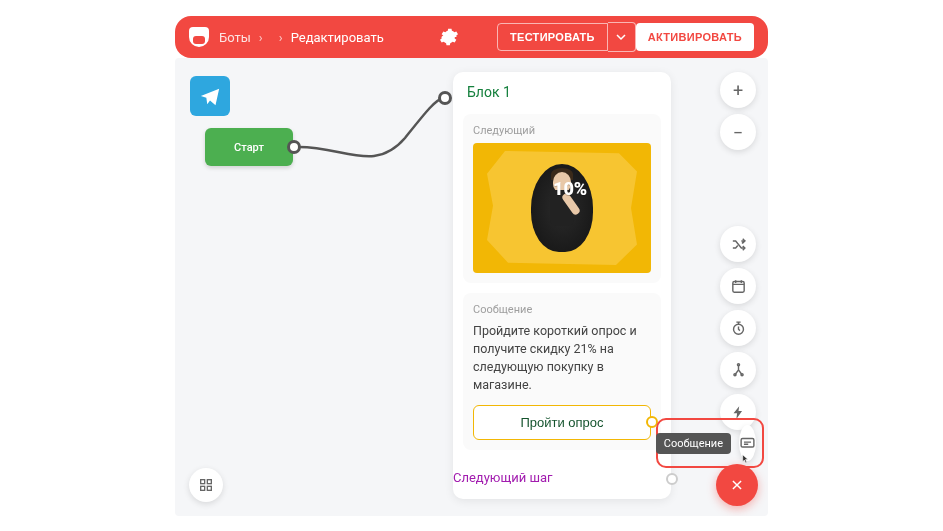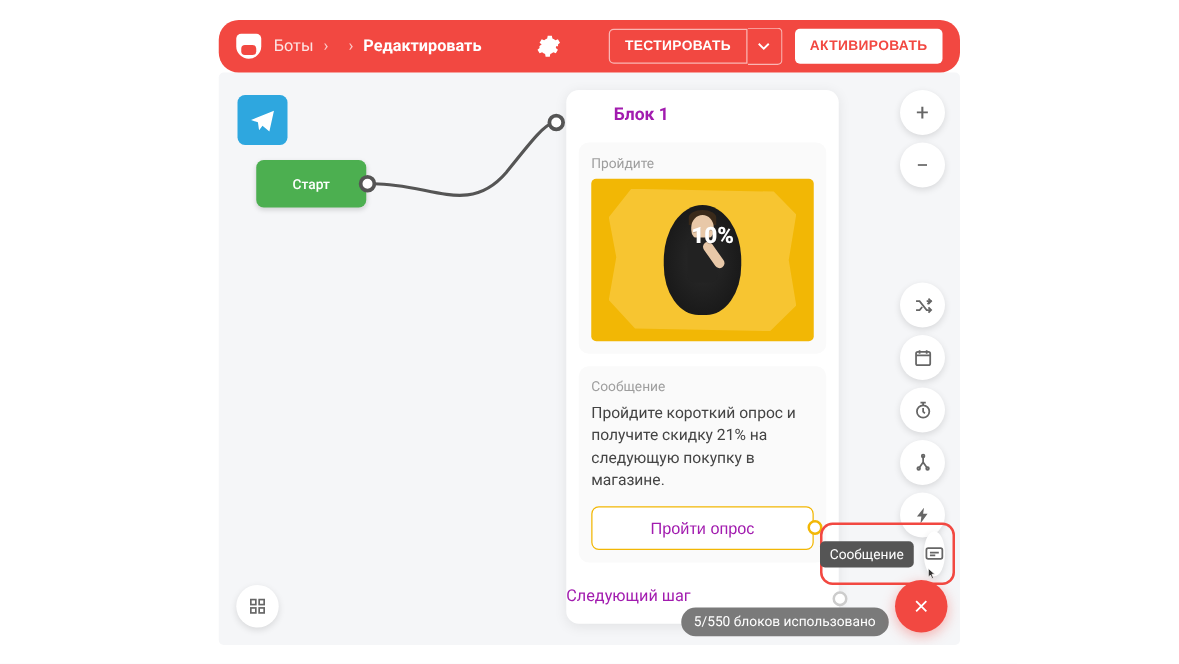--- a/index.html
+++ b/index.html
@@ -30,41 +30,40 @@
     width: 20px; height: 20px; margin-right: 10px;
     background: #fff; border-radius: 4px 4px 10px 10px;
     position: relative;
     display: flex; align-items: center; justify-content: center;
   }
   .topbar .logo::before {
     content: ""; width: 12px; height: 8px; background: #F24841;
     border-radius: 3px; position: absolute; bottom: 3px;
   }
   .topbar .crumb { opacity: .85; cursor: pointer; }
-  .topbar .crumb.active { font-weight: 700; opacity: 1; }
+  .topbar .crumb.active { font-weight: 400; opacity: 1; }
   .topbar .chev { margin: 0 8px; opacity: .7; }
   .topbar .spacer { flex: 1; }
   .topbar .gear { width: 20px; height: 20px; cursor: pointer; fill: #fff; margin-right: 14px; }
   .topbar .test-btn {
     border: 1px solid rgba(255,255,255,.6);
     background: transparent; color: #fff;
     padding: 7px 12px; font-size: 11px; font-weight: 600;
     border-radius: 4px 0 0 4px; cursor: pointer;
     letter-spacing: .3px;
     margin-left: 24px;
   }
   .topbar .dd-btn {
     border: 1px solid rgba(255,255,255,.6); border-left: none;
     background: transparent; color: #fff;
     width: 28px; height: 30px;
     border-radius: 0 4px 4px 0; cursor: pointer;
     display: flex; align-items: center; justify-content: center;
   }
   .topbar .activate-btn {
-    margin-left: 10px;
     background: #fff; color: #F24841;
     border: none; padding: 8px 12px;
     font-size: 11px; font-weight: 700;
     border-radius: 4px; cursor: pointer;
     letter-spacing: .3px;
   }
 
   
   .canvas {
     position: absolute;
@@ -126,23 +125,22 @@
     position: absolute;
     top: 14px; left: 278px;
     width: 218px;
     background: #fff;
     border-radius: 10px;
     box-shadow: 0 2px 10px rgba(0,0,0,.08);
     z-index: 4;
   }
   .block-title {
     padding: 12px 14px 8px;
-    font-size: 14px; font-weight: 700; color: #a21caf;
-    cursor: pointer;
-    margin-left: 24px;
+    font-size: 14px; font-weight: 400; color: #15803d;
+    cursor: pointer;
   }
   .block-section {
     margin: 6px 10px 10px;
     background: #FAFAFA;
     border-radius: 8px;
     padding: 10px;
   }
   .block-label {
     font-size: 11px; color: #9e9e9e; margin-bottom: 6px;
   }
@@ -191,21 +189,21 @@
     color: #fff; font-weight: 900; font-size: 18px;
     text-shadow: 0 1px 0 rgba(0,0,0,.2);
   }
   .msg-text {
     font-size: 12.5px; color: #444; line-height: 1.45;
   }
   .survey-btn {
     margin-top: 10px;
     width: 100%;
     border: 1.5px solid #F2B705;
-    background: #fff; color: #a21caf;
+    background: #fff; color: #14532d;
     padding: 9px 0; font-size: 13px;
     border-radius: 6px; cursor: pointer;
     position: relative;
   }
   .survey-port {
     position: absolute; right: -8px; top: 50%; transform: translateY(-50%);
     width: 12px; height: 12px; background: #fff;
     border: 2px solid #F2B705; border-radius: 50%;
   }
 
@@ -331,21 +329,21 @@
   <svg class="edge">
     <path d="M124 89 C 170 89, 200 115, 230 80 C 250 55, 260 42, 268 40" stroke="#555" stroke-width="2.5" fill="none"></path>
   </svg>
 
   <div class="block-port"></div>
 
   <div class="block">
     <div class="block-title">Блок 1</div>
 
     <div class="block-section">
-      <div class="block-label">Пройдите</div>
+      <div class="block-label">Следующий</div>
       <div class="pic-frame">
         <div class="pic-rip"></div>
         <div class="pic-dark"></div>
         <div class="pic-person">
           <div class="pic-hair"></div>
           <div class="pic-head"></div>
           <div class="pic-body"></div>
           <div class="pic-arm"></div>
           <div class="pic-sign">10%</div>
         </div>
@@ -412,21 +410,20 @@
       <svg width="17" height="17" viewBox="0 0 24 24">
           <rect x="3" y="5" width="18" height="12" rx="2" fill="none" stroke="#666" stroke-width="2"></rect>
           <path d="M7 10h10M7 13h6" stroke="#666" stroke-width="2"></path>
         </svg>
       <svg class="cursor-icon" viewBox="0 0 24 24">
           <path d="M8 3v12l3-3 2 5 2-1-2-5h4z" fill="#333" stroke="#fff" stroke-width="1"></path>
         </svg>
     </div>
   </div>
 
-  <div class="counter">5/550 блоков использовано</div>
 
   <div class="arrange">
     <svg width="16" height="16" viewBox="0 0 24 24" fill="none" stroke="#666" stroke-width="2">
         <rect x="4" y="4" width="6" height="6"></rect>
         <rect x="14" y="4" width="6" height="6"></rect>
         <rect x="4" y="14" width="6" height="6"></rect>
         <rect x="14" y="14" width="6" height="6"></rect>
       </svg>
   </div>
 

